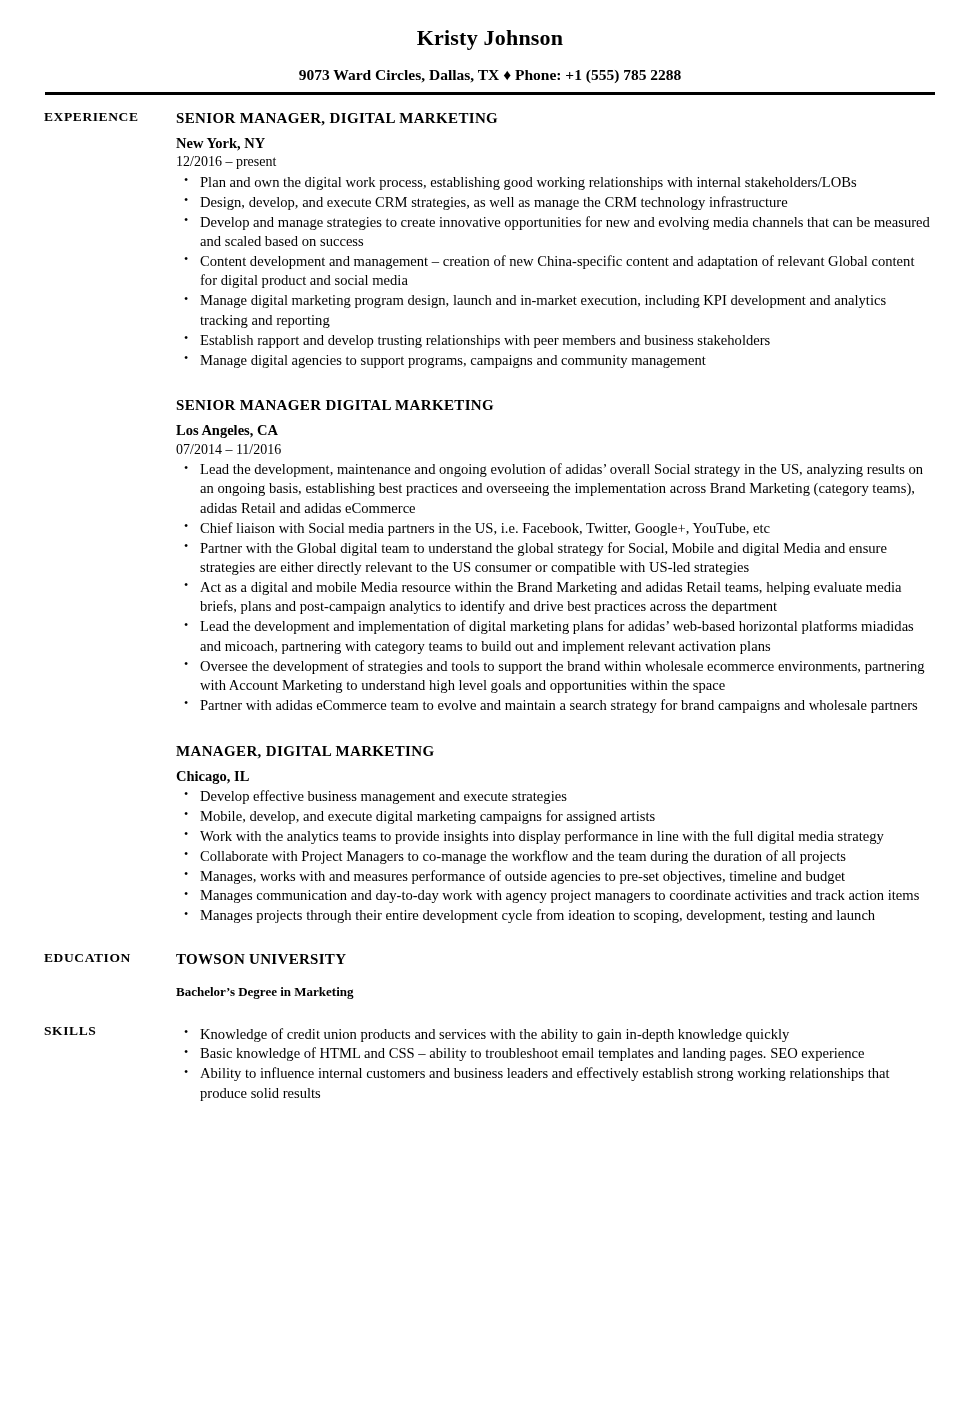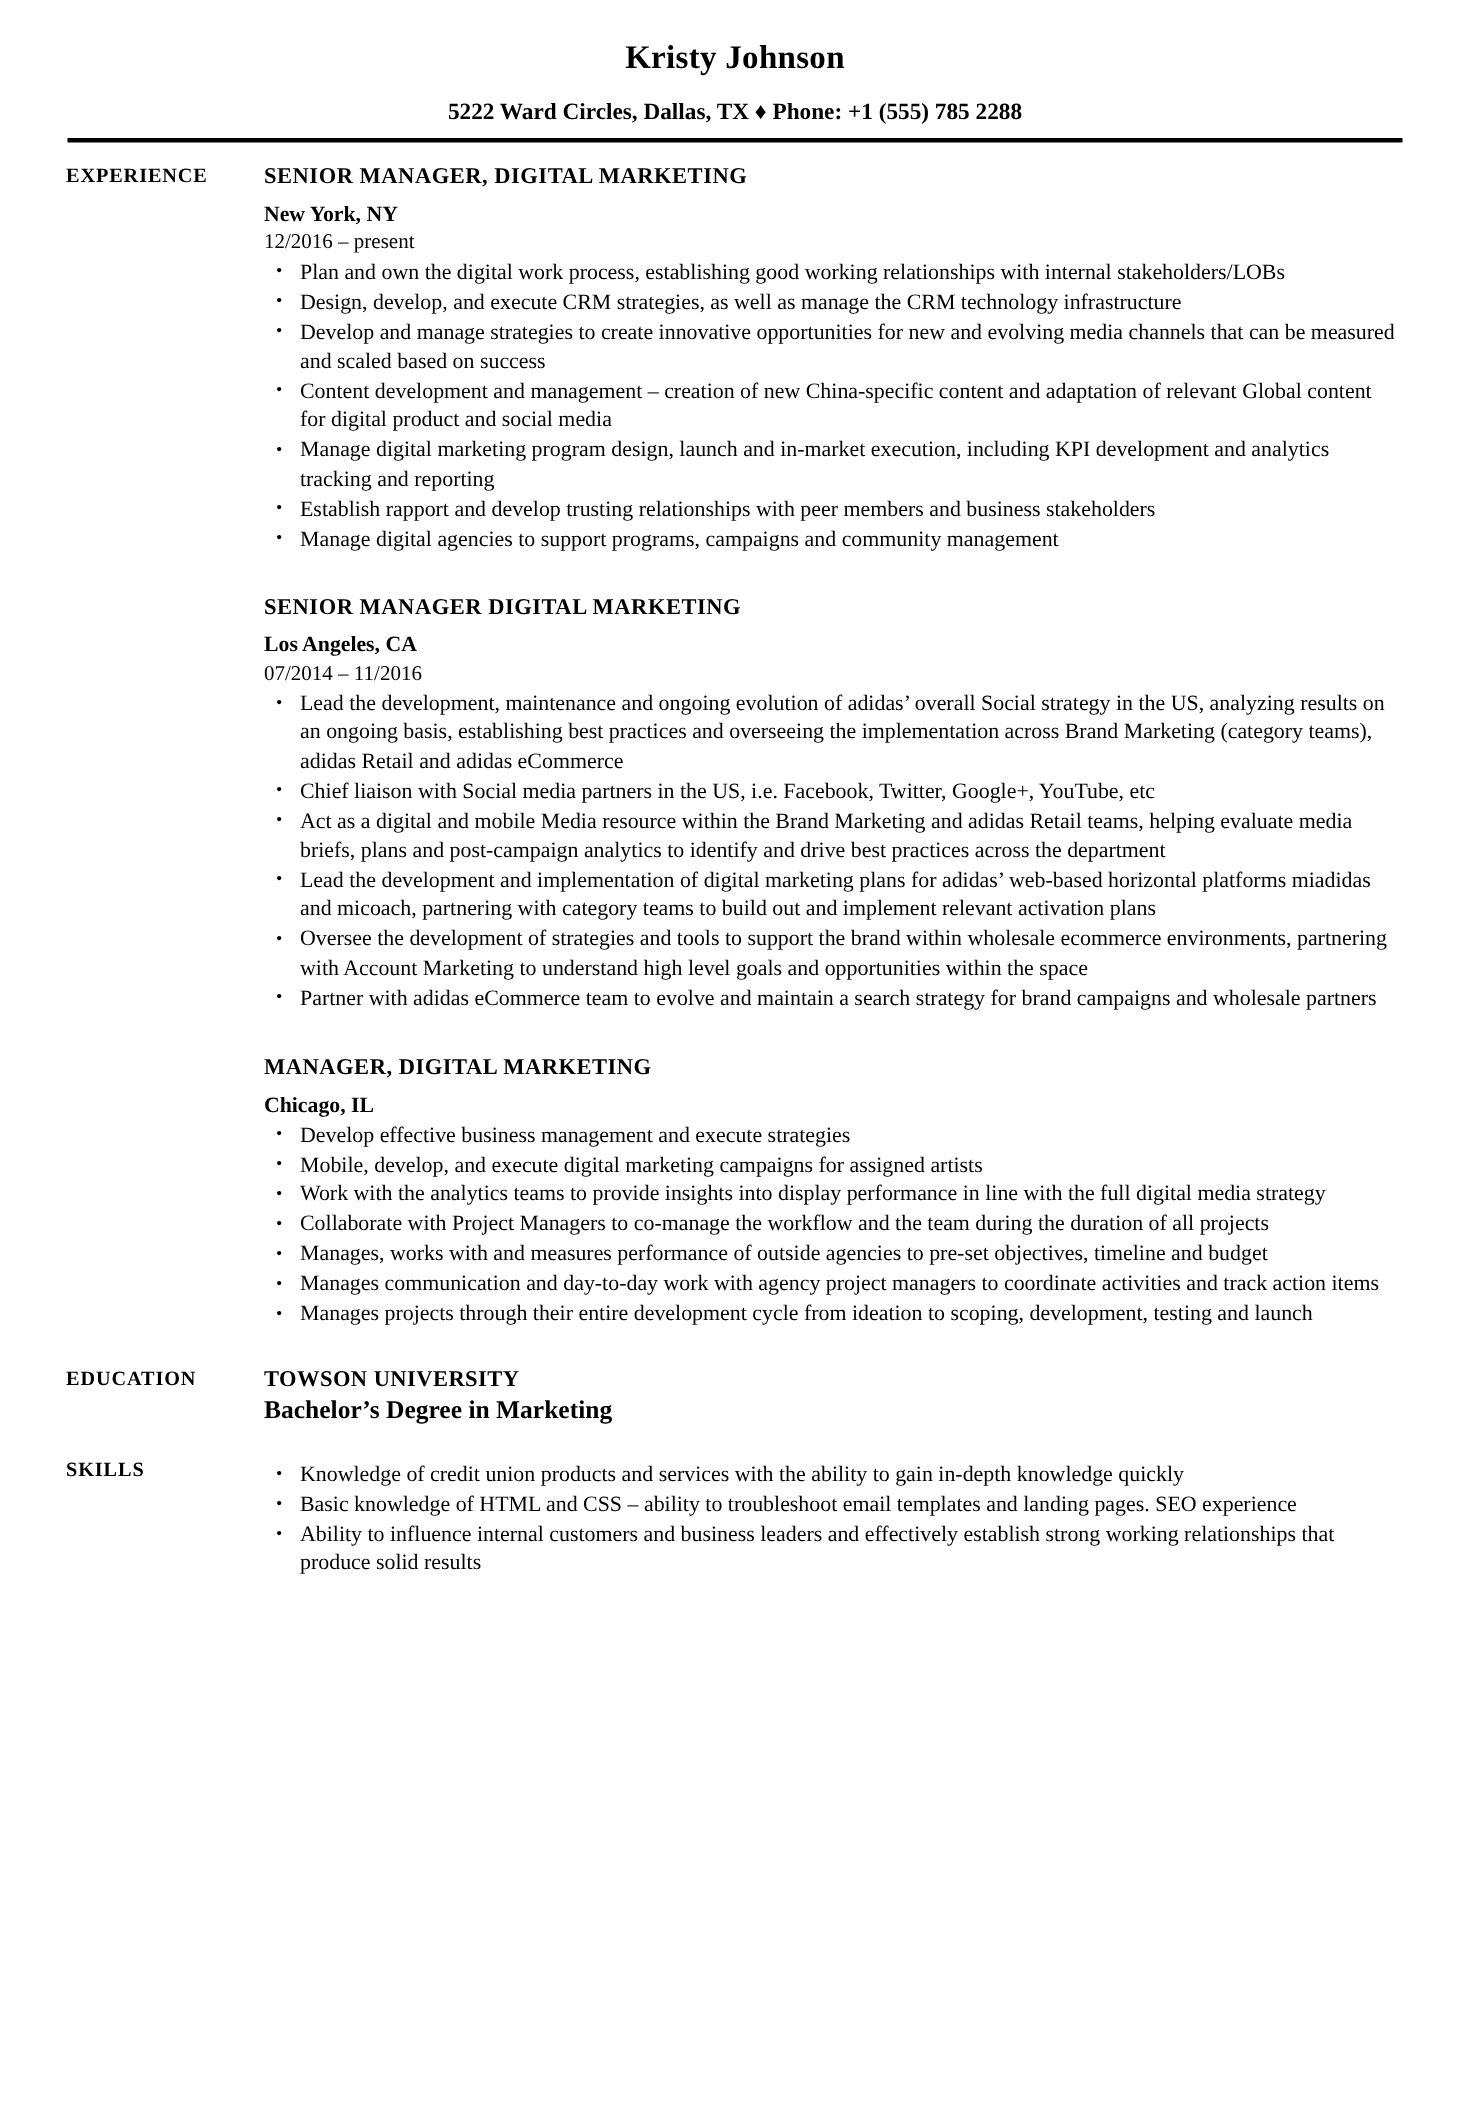--- a/index.html
+++ b/index.html
@@ -115,24 +115,24 @@
   .gap-job { height: 26px; }
   .gap-section { height: 24px; }
 
   .edu-school {
     font-size: 15px;
     font-weight: bold;
     letter-spacing: 0.3px;
     line-height: 1.2;
   }
   .edu-degree {
-    font-size: 17px;
+    font-size: 13px;
     font-weight: bold;
     line-height: 1.25;
-    margin-top: 0;
+    margin-top: 16px;
   }
 
   
   .watermark {
     position: absolute;
     left: 0;
     right: 0;
     top: 1423px;
     text-align: center;
     font-size: 29px;
@@ -147,21 +147,21 @@
     white-space: nowrap;
   }
 </style>
 </head>
 <body>
 
 <div class="page">
 
   <div class="header">
     <div class="cand-name">Kristy Johnson</div>
-    <div class="cand-contact">5222 Ward Circles, Dallas, TX ♦ Phone: +1 (555) 785 2288</div>
+    <div class="cand-contact">9073 Ward Circles, Dallas, TX ♦ Phone: +1 (555) 785 2288</div>
   </div>
   <div class="rule"></div>
 
   <div class="content">
 
     <div class="section" style="margin-top:14px;">
       <div class="side-label">EXPERIENCE</div>
       <div class="section-body">
 
         <div class="job">
@@ -181,20 +181,21 @@
 
         <div class="gap-job"></div>
 
         <div class="job">
           <div class="job-title">SENIOR MANAGER DIGITAL MARKETING</div>
           <div class="job-location">Los Angeles, CA</div>
           <div class="job-dates">07/2014 – 11/2016</div>
           <ul class="bullets">
             <li>Lead the development, maintenance and ongoing evolution of adidas’ overall Social strategy in the US, analyzing results on an ongoing basis, establishing best practices and overseeing the implementation across Brand Marketing (category teams), adidas Retail and adidas eCommerce</li>
             <li>Chief liaison with Social media partners in the US, i.e. Facebook, Twitter, Google+, YouTube, etc</li>
+            <li>Partner with the Global digital team to understand the global strategy for Social, Mobile and digital Media and ensure strategies are either directly relevant to the US consumer or compatible with US-led strategies</li>
             <li>Act as a digital and mobile Media resource within the Brand Marketing and adidas Retail teams, helping evaluate media briefs, plans and post-campaign analytics to identify and drive best practices across the department</li>
             <li>Lead the development and implementation of digital marketing plans for adidas’ web-based horizontal platforms miadidas and micoach, partnering with category teams to build out and implement relevant activation plans</li>
             <li>Oversee the development of strategies and tools to support the brand within wholesale ecommerce environments, partnering with Account Marketing to understand high level goals and opportunities within the space</li>
             <li>Partner with adidas eCommerce team to evolve and maintain a search strategy for brand campaigns and wholesale partners</li>
           </ul>
         </div>
 
         <div class="gap-job"></div>
 
         <div class="job">

